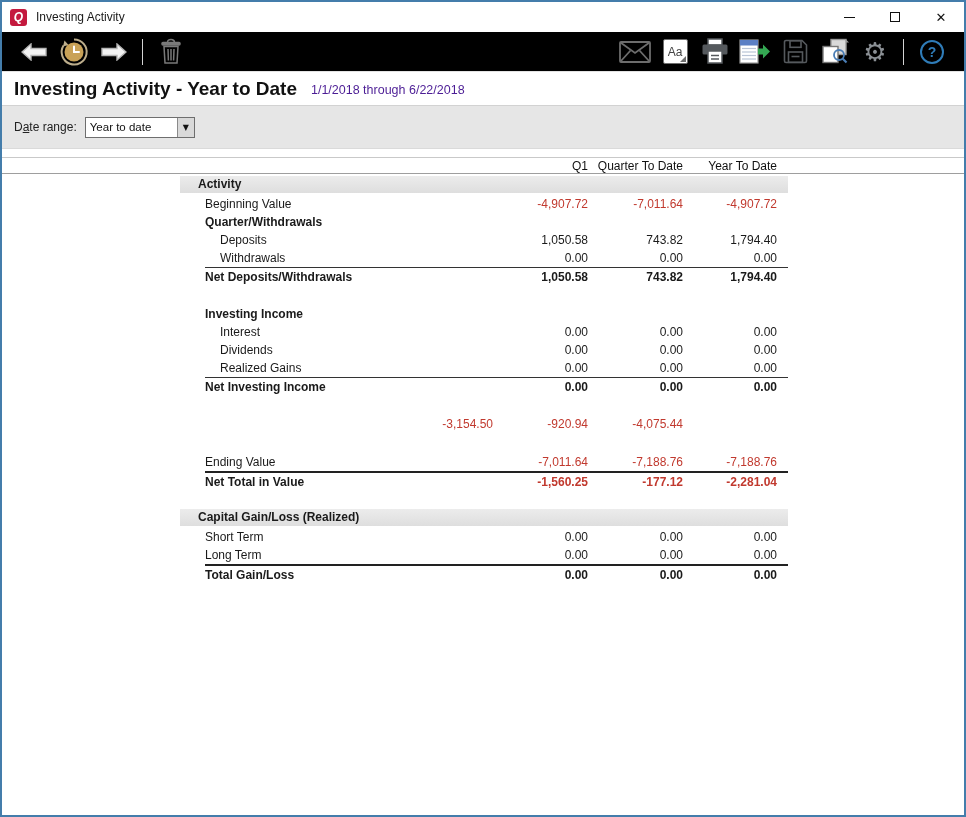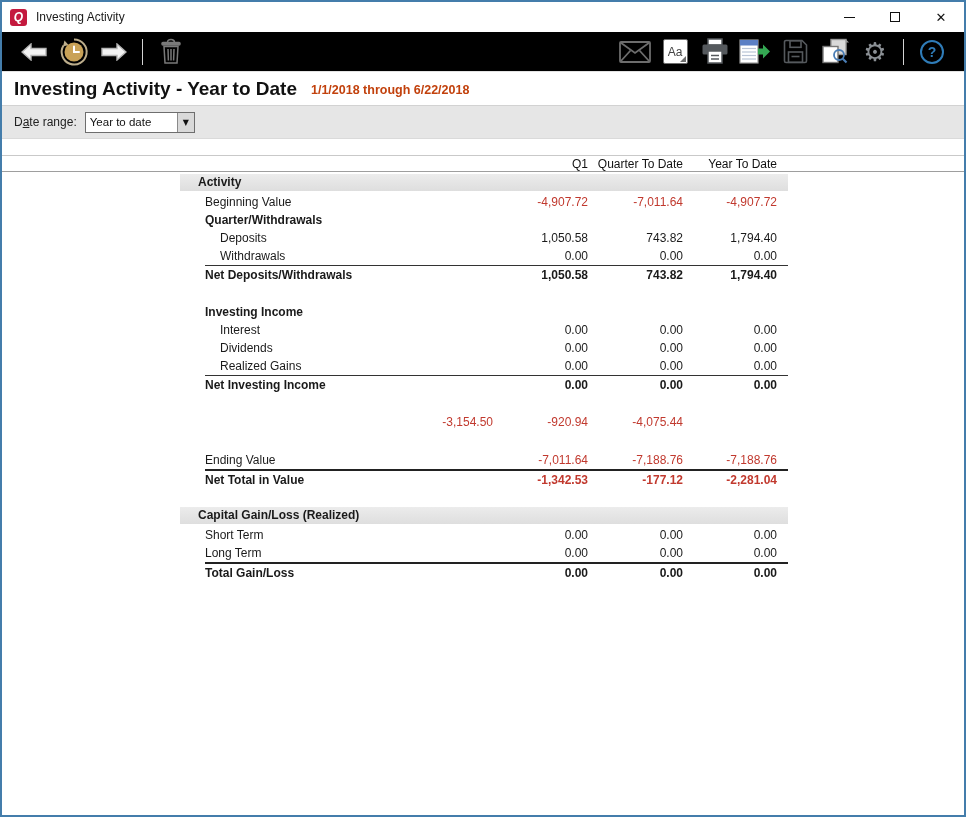--- a/index.html
+++ b/index.html
@@ -29,34 +29,34 @@
   .tb-spacer { flex:1; }
   .aa-box { width:25px; height:25px; border:1px solid #6d6d6d; border-radius:2px; background:#fff; color:#444;
             font-size:12px; display:flex; align-items:center; justify-content:center; position:relative; }
   .aa-box::after { content:""; position:absolute; right:1px; bottom:1px; border-left:6px solid transparent; border-bottom:6px solid #6d6d6d; }
   .gear-glyph { font-family:"DejaVu Sans", sans-serif; font-size:26px; color:#8a8f94; line-height:1; }
   .help-circle { width:24px; height:24px; border-radius:50%; border:2px solid #2f7cb8; color:#2f7cb8;
                  font-weight:bold; font-size:14px; display:flex; align-items:center; justify-content:center; }
   
   .report-header { height:33px; background:#fff; display:flex; align-items:center; padding-left:12px; flex:0 0 auto; }
   .report-title { font-size:19px; font-weight:bold; color:#111; }
-  .report-range { font-size:12.5px; font-weight:bold; color:#c2410c; margin-left:14px; padding-top:3px; }
-  
-  .filter-bar { height:34px; background:#e6e6e6; border-top:1px solid #d2d2d2; border-bottom:1px solid #dadada;
+  .report-range { font-size:12.5px; font-weight:normal; color:#4c1d95; margin-left:14px; padding-top:3px; }
+  
+  .filter-bar { height:44px; background:#e6e6e6; border-top:1px solid #d2d2d2; border-bottom:1px solid #dadada;
                 display:flex; align-items:center; padding-left:12px; flex:0 0 auto; }
   .filter-label { font-size:12px; color:#222; }
   .filter-label .mn { text-decoration:underline; }
   .dropdown { margin-left:8px; width:110px; height:21px; background:#fff; border:1px solid #6e6e6e;
               display:flex; align-items:center; cursor:default; }
   .dropdown-value { flex:1; font-size:11.5px; color:#111; padding-left:4px; white-space:nowrap; overflow:hidden; }
   .dropdown-button { width:17px; height:100%; background:#d9d9d9; border-left:1px solid #8a8a8a;
                      display:flex; align-items:center; justify-content:center; font-size:8px; color:#111;
                      font-family:"DejaVu Sans", sans-serif; }
   
-  .report-body { flex:1; background:#fff; padding-top:16px; overflow:hidden; }
+  .report-body { flex:1; background:#fff; padding-top:8px; overflow:hidden; }
   .col-header-row { border-top:1px solid #c9c9c9; border-bottom:1px solid #9e9e9e; height:17px; }
   .col-header-inner { margin-left:178px; width:608px; display:grid; grid-template-columns:1fr 95px 95px 94px;
                       padding-right:11px; font-size:12px; color:#111; line-height:16px; }
   .col-header-inner span { text-align:right; }
   #report-table { margin-left:178px; width:608px; margin-top:2px; font-size:12px; color:#1a1a1a; }
   .trow { display:grid; grid-template-columns:1fr 95px 95px 94px; padding-right:11px; height:18px; line-height:18px; }
   .trow .rlabel { text-align:left; white-space:nowrap; }
   .trow .rval { text-align:right; }
   .trow .rval.neg { color:var(--negative,#c1392e); }
   .trow.section { background:linear-gradient(#ececec,#dedede); font-weight:bold; height:17px; line-height:17px;
@@ -288,21 +288,21 @@
         </div>
         <div class="trow spacer"></div>
         <div class="trow item">
           <span class="rlabel">Ending Value</span>
           <span class="rval neg">-7,011.64</span>
           <span class="rval neg">-7,188.76</span>
           <span class="rval neg">-7,188.76</span>
         </div>
         <div class="trow grandtotal">
           <span class="rlabel">Net Total in Value</span>
-          <span class="rval neg">-1,342.53</span>
+          <span class="rval neg">-1,560.25</span>
           <span class="rval neg">-177.12</span>
           <span class="rval neg">-2,281.04</span>
         </div>
         <div class="trow spacer"></div>
         <div class="trow section">
           <span class="rlabel">Capital Gain/Loss (Realized)</span>
         </div>
         <div class="trow item">
           <span class="rlabel">Short Term</span>
           <span class="rval">0.00</span>

